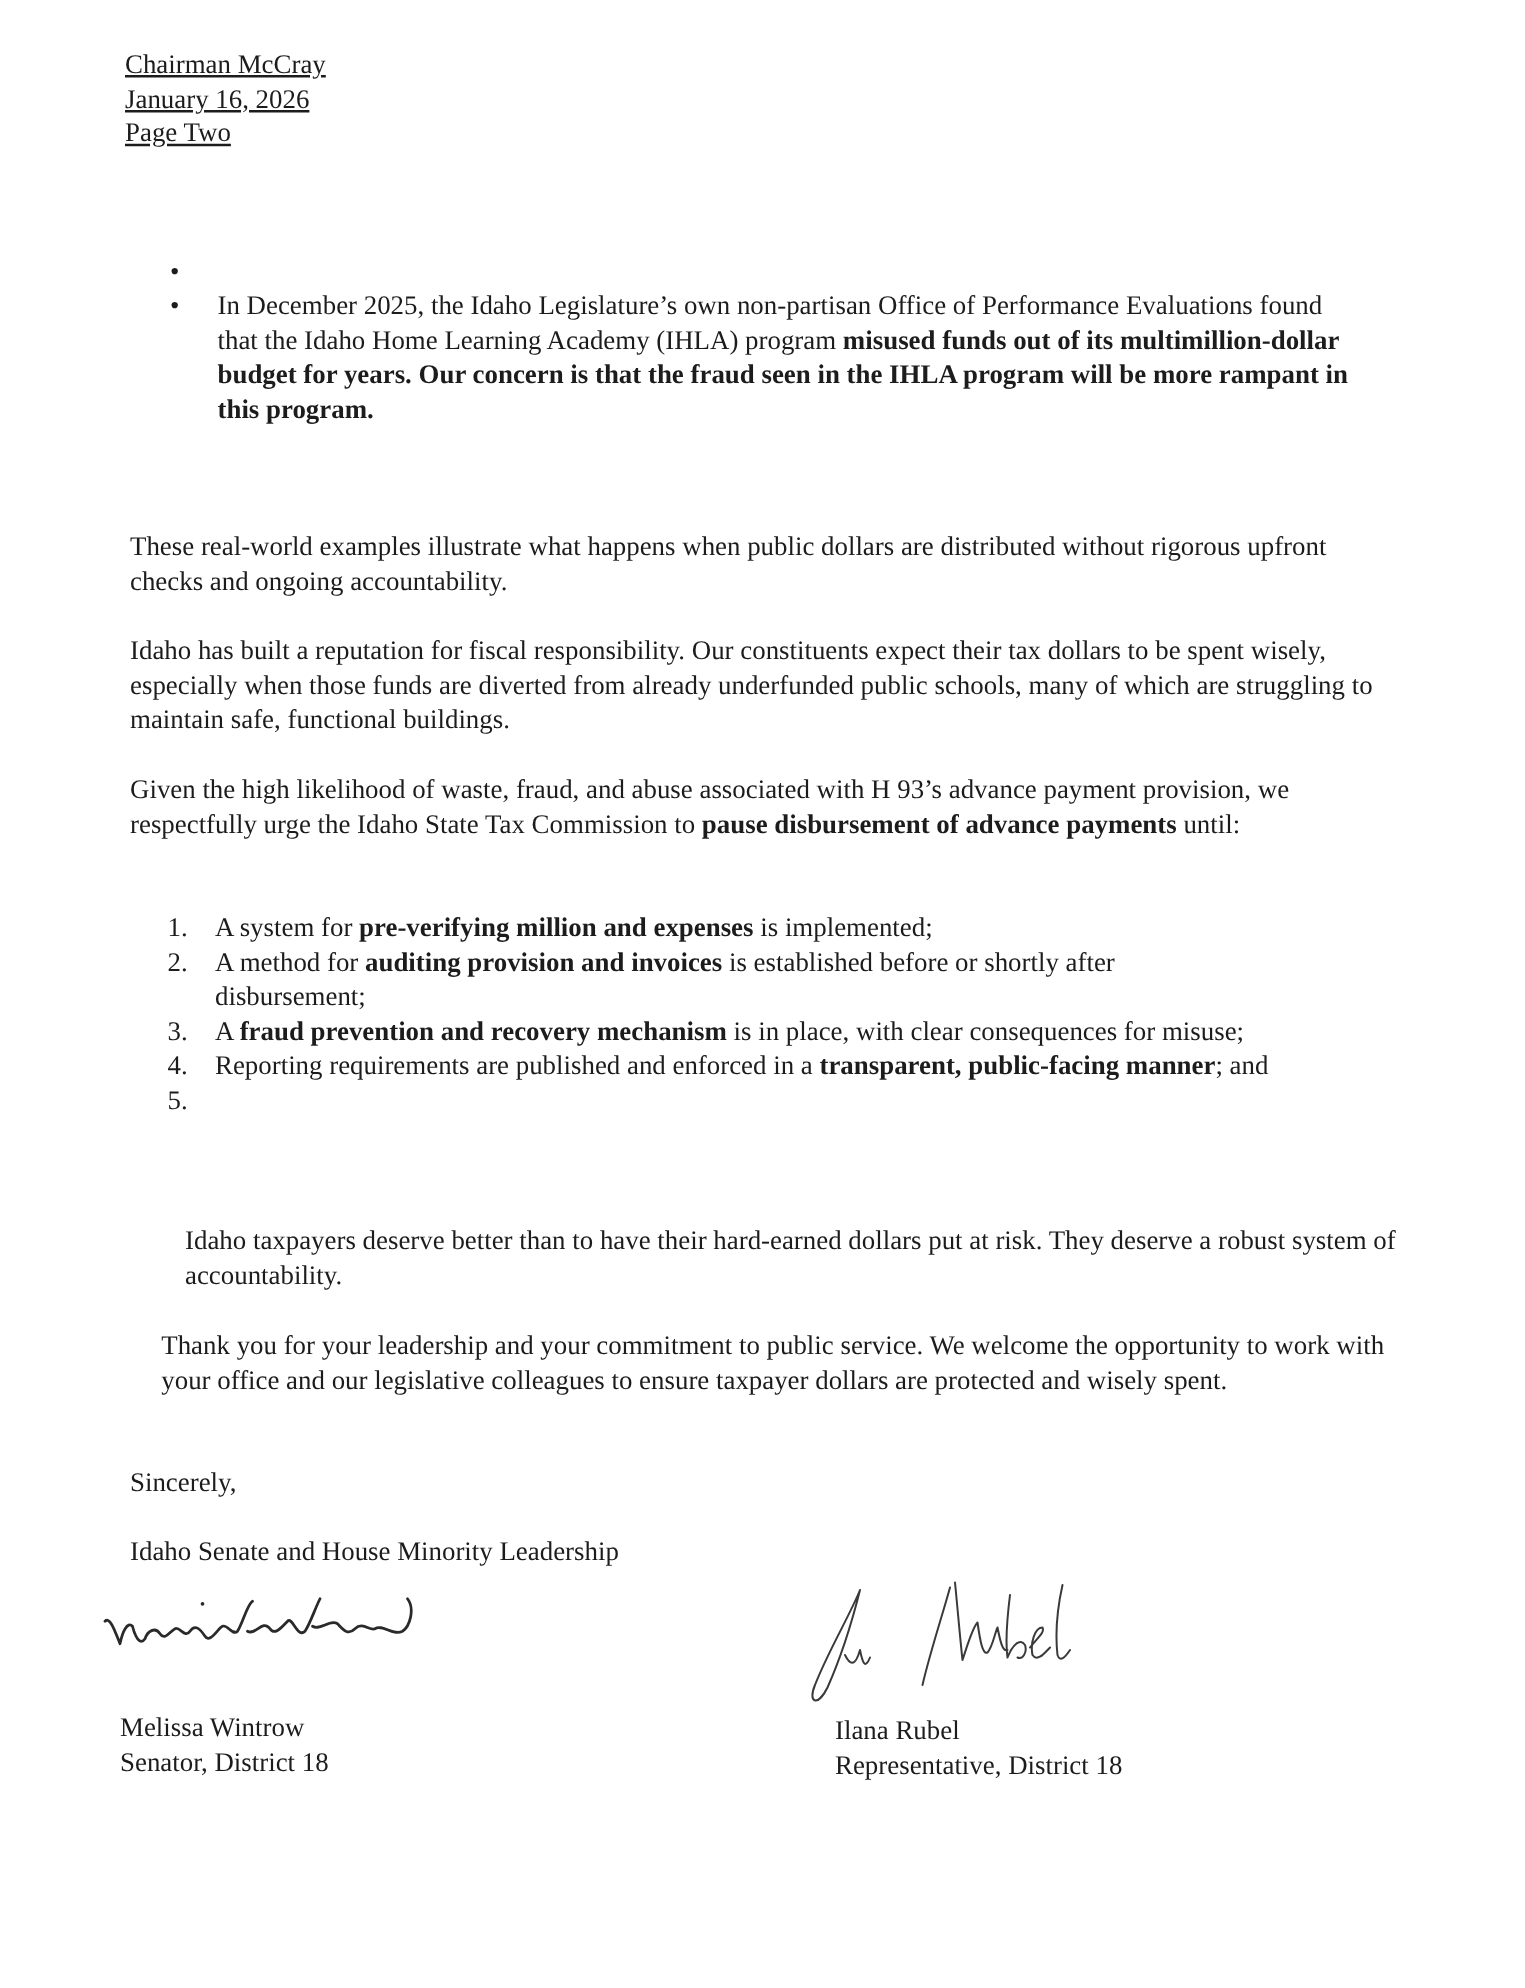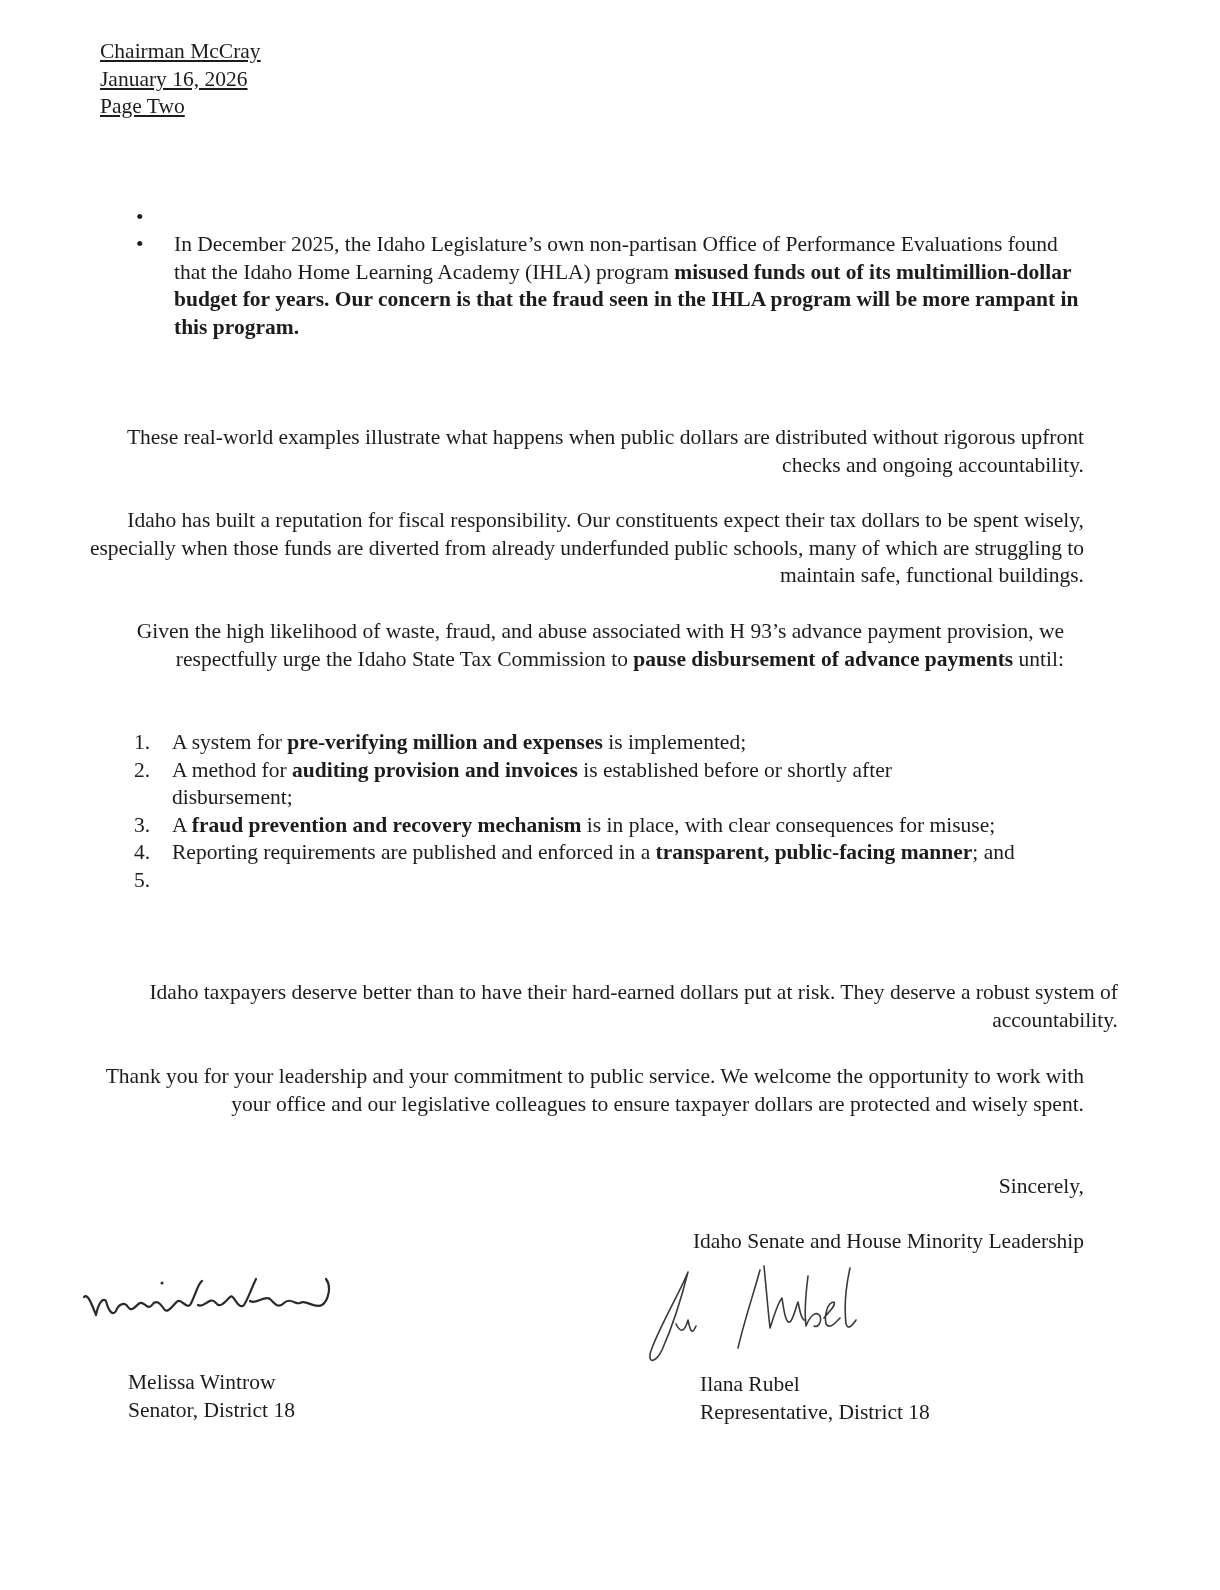--- a/index.html
+++ b/index.html
@@ -10,25 +10,25 @@
     font-size: 21.5px;
     line-height: 27.5px;
   }
   .abs { position: absolute; }
   .header { left: 100px; top: 38px; text-decoration: underline; }
   .header div { line-height: 27.5px; }
   b { font-weight: bold; }
   .bullets { left: 128px; top: 204px; width: 960px; }
   .bullet { position: relative; padding-left: 46px; margin-bottom: 27px; }
   .bullet .dot { position: absolute; left: 8px; top: 0; }
-  .para { left: 84px; width: 1000px; text-align: right; }
+  .para { left: 104px; width: 1000px; }
   .numlist { left: 128px; top: 729px; width: 980px; }
   .num-item { position: relative; padding-left: 44px; }
   .num-item .num { position: absolute; left: 6px; top: 0; }
-  .sig-block { line-height: 28px; margin-left: 32px; }
+  .sig-block { line-height: 28px; }
 </style>
 </head>
 <body>
 
 <div class="abs header">
   <div>Chairman McCray</div>
   <div>January 16, 2026</div>
   <div>Page Two</div>
 </div>
 
@@ -64,21 +64,21 @@
   <div class="num-item" style="width:930px;">
     <span class="num">4.</span>
     <span class="segs"><span>Reporting requirements are published and enforced in a </span><b>transparent, public-facing manner</b><span>; and</span></span>
   </div>
   <div class="num-item" style="width:850px;">
     <span class="num">5.</span>
   </div>
 </div>
 
 <div class="abs para" style="top:979px; width:990px;margin-left:44px;">Idaho taxpayers deserve better than to have their hard-earned dollars put at risk. They deserve a robust system of accountability.</div>
-<div class="abs para" style="top:1063px; width:1000px;">Thank you for your leadership and your commitment to public service. We welcome the opportunity to work with your office and our legislative colleagues to ensure taxpayer dollars are protected and wisely spent.</div>
+<div class="abs para" style="top:1063px; width:1000px;margin-left:25px;">Thank you for your leadership and your commitment to public service. We welcome the opportunity to work with your office and our legislative colleagues to ensure taxpayer dollars are protected and wisely spent.</div>
 
 <div class="abs para" style="top:1173px;">Sincerely,</div>
 <div class="abs para" style="top:1228px;">Idaho Senate and House Minority Leadership</div>
 
 <svg class="abs" style="left:78px; top:1275px;" width="270" height="70">
   <path d="M6 22 C10 18 14 30 18 40 C20 30 24 22 28 26 C30 34 34 42 38 36 C40 30 46 26 50 32 C54 38 58 30 62 28 C66 26 70 36 74 30 C78 24 82 28 86 34 C90 40 96 28 100 26 C104 24 108 34 112 30 C116 24 120 8 124 6 M120 30 C126 34 132 20 138 28 C142 34 148 26 152 22 C156 18 160 36 166 30 C170 24 174 12 178 4 M172 26 C178 30 186 20 192 24 C196 28 200 34 206 28 C212 22 218 30 222 28 C228 24 236 34 244 30 C250 26 254 12 248 4" fill="none" stroke="#2a2a2a" stroke-width="2.2" stroke-linecap="round" stroke-linejoin="round"></path>
   <circle cx="84" cy="8" r="1.5" fill="#2a2a2a"></circle>
 </svg>
 
 <svg class="abs" style="left:640px; top:1262px;" width="260" height="110">

